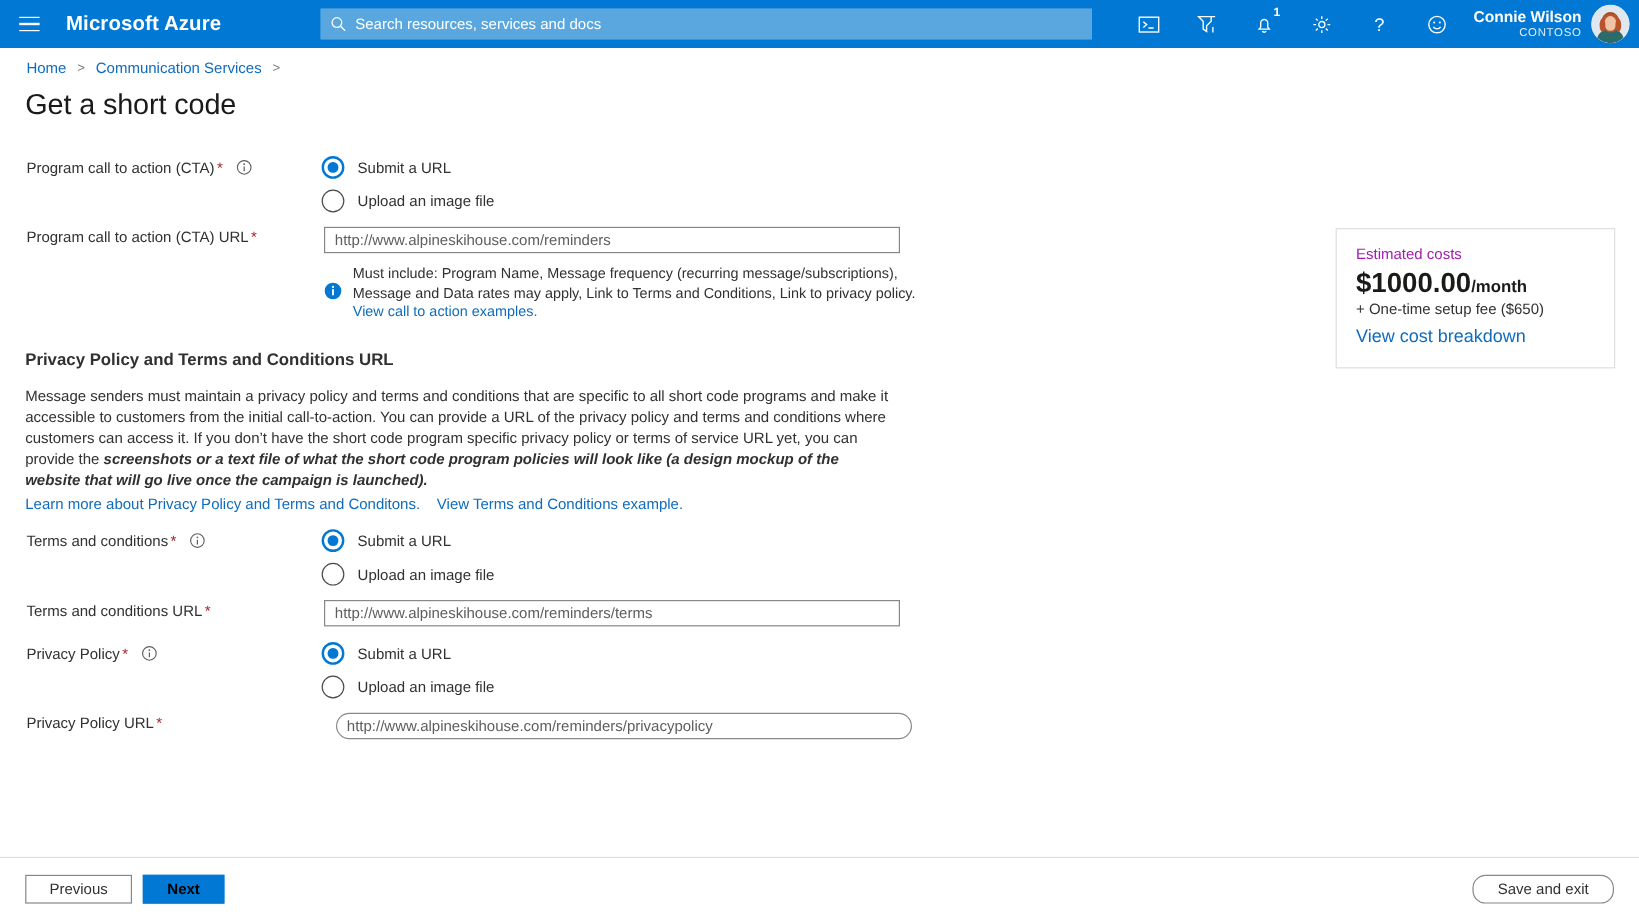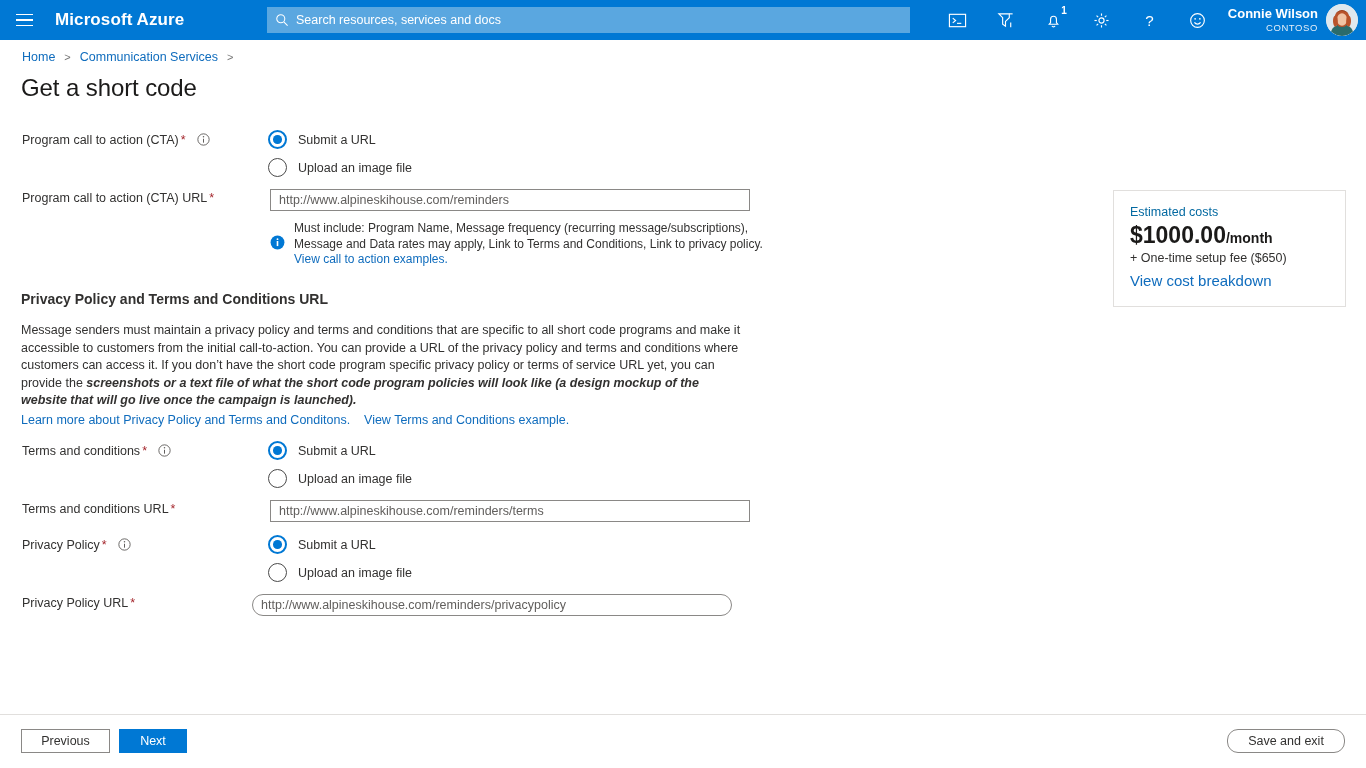--- a/index.html
+++ b/index.html
@@ -153,21 +153,21 @@
     font-size: 12.5px;
   }
 
   
   .costcard {
     position: absolute; left: 1113px; top: 190px;
     width: 233px; height: 117px;
     border: 1px solid #e1dfdd; background: #fff;
     padding: 14px 16px;
   }
-  .cost-t { font-size: 12.5px; color: #0369a1; }
+  .cost-t { font-size: 12.5px; color: #a21caf; }
   .cost-amt {
     margin-top: 4px; color: #1b1a19;
     font-size: 23px; font-weight: 600; line-height: 1.1;
   }
   .cost-amt .per { font-size: 14px; font-weight: 600; }
   .cost-sub { margin-top: 3px; font-size: 12.5px; color: #323130; }
   .cost-lnk { margin-top: 7px; font-size: 15px; }
 
   
   .divider {
@@ -176,21 +176,21 @@
   }
   .btn {
     position: absolute; height: 24px;
     font-size: 12.5px; font-family: "Liberation Sans", sans-serif;
     cursor: pointer; border: 1px solid #8a8886;
     background: #fff; color: #323130;
     display: flex; align-items: center; justify-content: center;
     padding: 0 12px;
   }
   .btn.primary {
-    background: #0078d4; color: #ffffff; border-color: #0078d4;
+    background: #0078d4; color: #000000; border-color: #0078d4; font-weight: bold;
   }
   .btn-prev { left: 21px; top: 729px; width: 89px; }
   .btn-next { left: 119px; top: 729px; width: 68px; }
   .btn-save { left: 1227px; top: 729px; width: 118px; border-radius: 11px; }
 </style>
 </head>
 <body>
 
 <div class="topbar">
   <div class="hamburger">
@@ -390,21 +390,21 @@
     <span class="radio-lbl">Submit a URL</span>
   </div>
   <div class="radio-row" style="left:268px; top:563px;">
     <span class="radio"></span>
     <span class="radio-lbl">Upload an image file</span>
   </div>
 
   <div class="lbl" style="left:22px; top:596px;">
     <span>Privacy Policy URL</span><span class="req">*</span>
   </div>
-  <input class="tinput" style="left: 252px; top: 594px; border-radius: 11px;" type="text" value="http://www.alpineskihouse.com/reminders/privacypolicy">
+  <input class="tinput" style="left: 280px; top: 594px; border-radius: 11px;" type="text" value="http://www.alpineskihouse.com/reminders/privacypolicy">
 </div>
 
 <div class="costcard">
   <div class="cost-t">Estimated costs</div>
   <div class="cost-amt">
     <span>$1000.00</span><span class="per">/month</span>
   </div>
   <div class="cost-sub">+ One-time setup fee ($650)</div>
   <div class="cost-lnk"><a class="lnk">View cost breakdown</a></div>
 </div>

